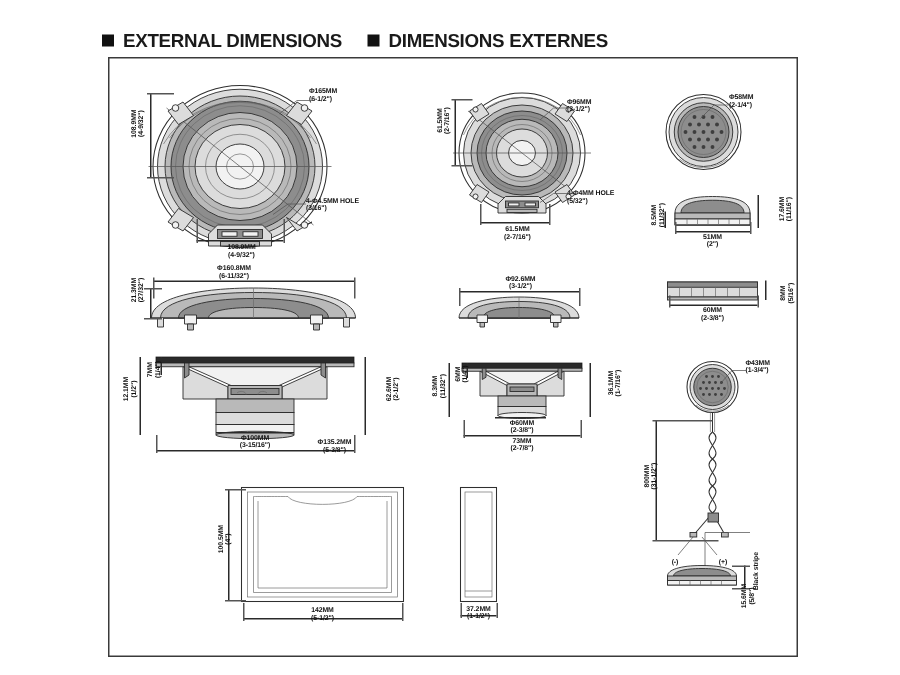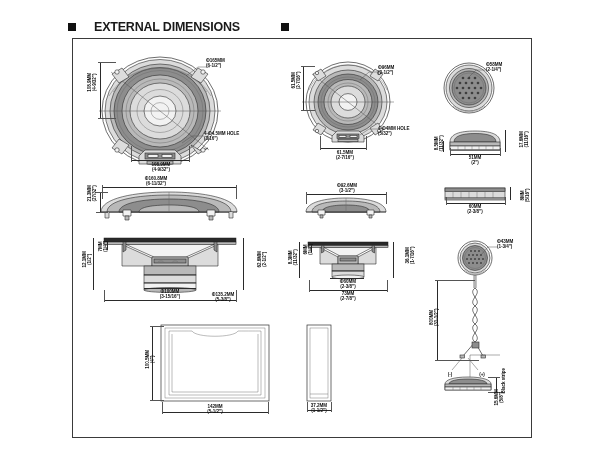--- a/index.html
+++ b/index.html
@@ -6,21 +6,21 @@
   body{
     width:600px;height:450px;position:relative;overflow:hidden;
     font-family:"Liberation Sans", sans-serif;color:#1a1a1a;
   }
   .page{position:absolute;inset:0;background:#fff;}
 
   
   .heading{
     position:absolute;left:68px;top:20px;
     font-size:12.5px;font-weight:bold;letter-spacing:-0.2px;
-    white-space:nowrap;display:flex;align-items:center;gap:16px;
+    white-space:nowrap;display:flex;align-items:center;gap:4px;
   }
   .sqbullet{display:inline-block;width:8px;height:8px;background:#111;margin-right:2px;}
   .head-gap{display:inline-block;width:9px;}
 
   
   .frame{
     position:absolute;left:72px;top:38px;width:460px;height:400px;
     border:1px solid #3a3a3a;background:#fff;box-sizing:border-box;
   }
 
@@ -53,20 +53,21 @@
 </head>
 <body>
 
 <div class="page">
 
   <div class="heading">
     <span class="sqbullet"></span>
       <span>EXTERNAL DIMENSIONS</span>
       <span class="head-gap"></span>
       <span class="sqbullet"></span>
+      <span>DIMENSIONS EXTERNES</span>
   </div>
 
   <div class="frame"></div>
 
   <svg style="left:95px;top:52px;" width="130" height="118" viewBox="0 0 130 118">
 
     <ellipse cx="65" cy="59" rx="58" ry="54" class="stroke"></ellipse>
     <ellipse cx="65" cy="59" rx="55" ry="51.5" class="fill-l"></ellipse>
     <ellipse cx="65" cy="59" rx="50" ry="47" class="fill-m"></ellipse>
     <ellipse cx="65" cy="59" rx="46" ry="43.5" class="fill-d"></ellipse>

